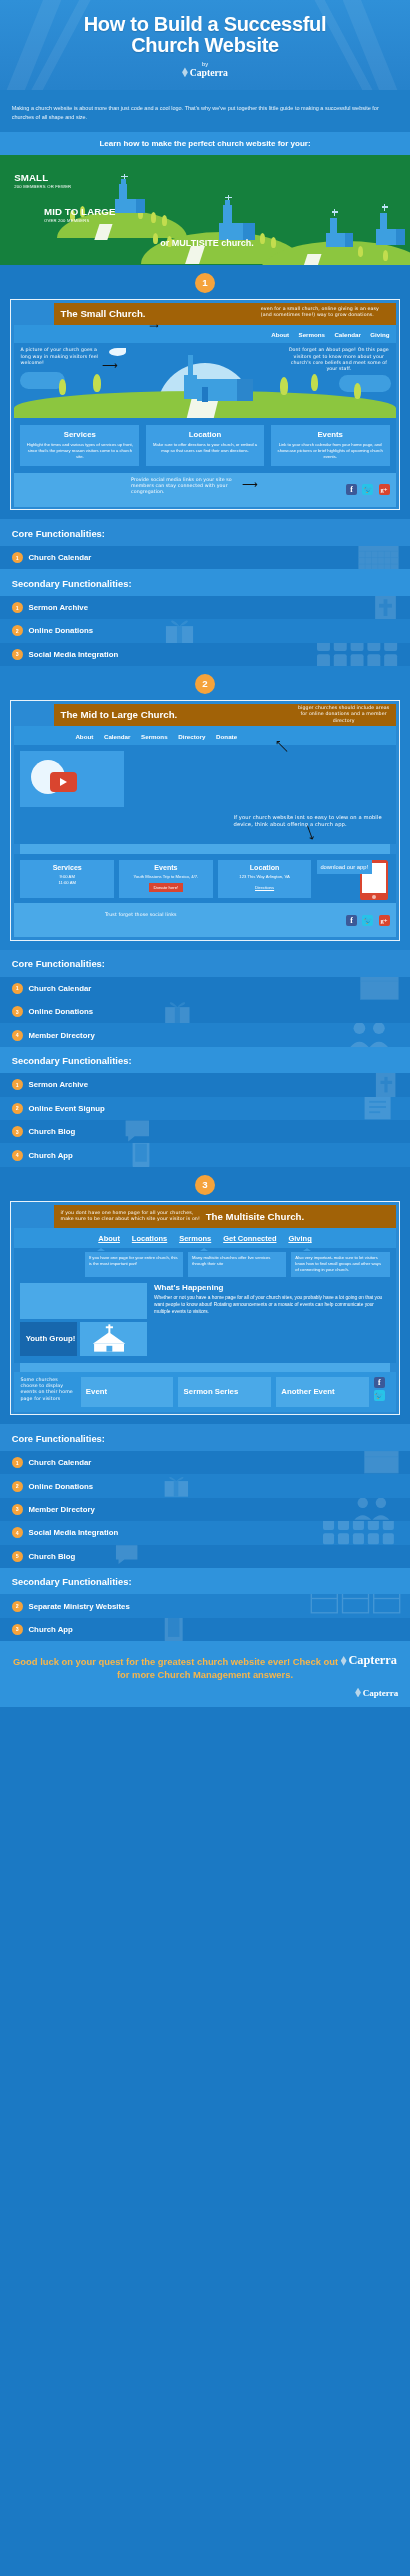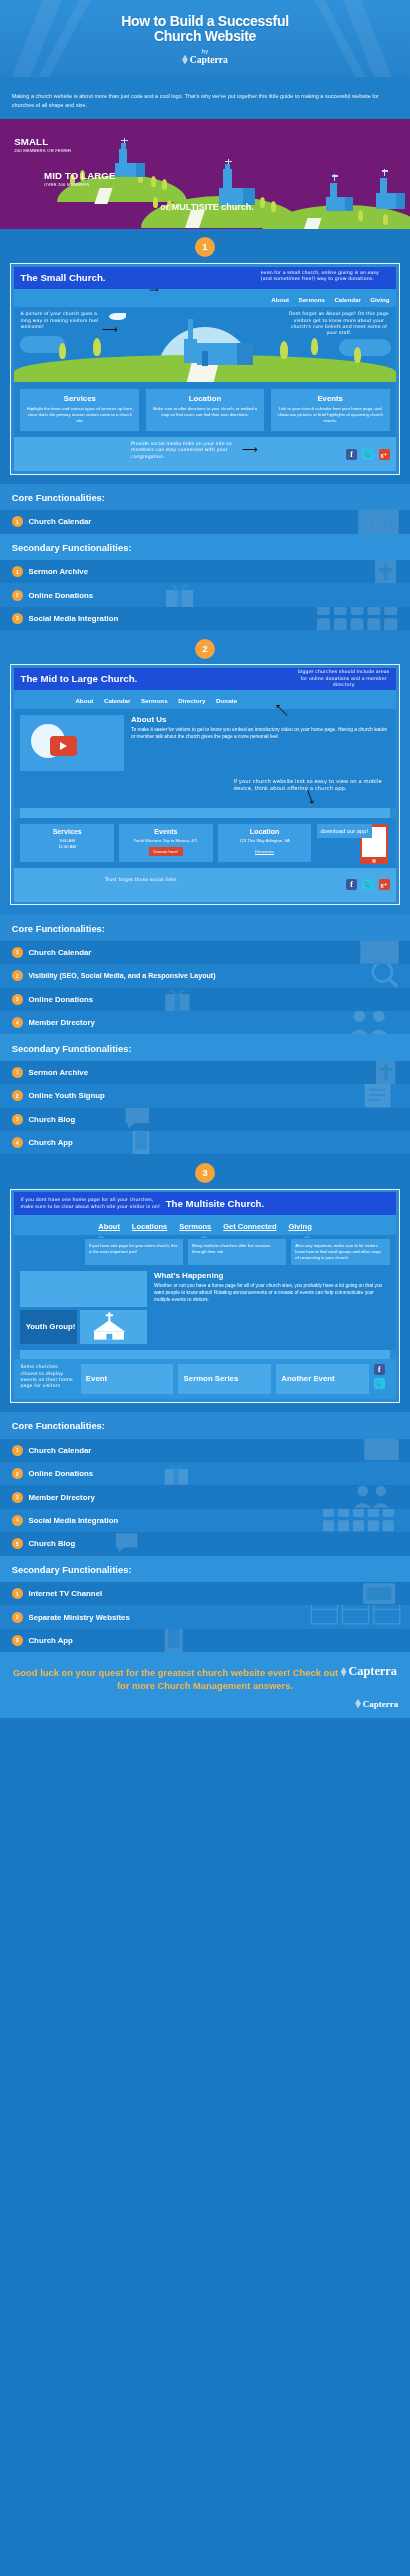--- a/index.html
+++ b/index.html
@@ -19,40 +19,40 @@
     text-align: center;
     position: relative;
     overflow: hidden;
   }
   .hero .ray { position: absolute; background: rgba(255,255,255,0.07); }
   .hero .r1 { width: 17px; height: 195px; left: 19.5px; top: -39px; transform: rotate(22deg); }
   .hero .r2 { width: 10.4px; height: 195px; left: 52px; top: -45px; transform: rotate(28deg); }
   .hero .r3 { width: 17px; height: 195px; right: 26px; top: -39px; transform: rotate(-22deg); }
   .hero .r4 { width: 9px; height: 195px; right: 58px; top: -45px; transform: rotate(-28deg); }
   .hero h1 {
-    font-size: 14px; line-height: 1.05; font-weight: 700;
+    font-size: 20px; line-height: 1.05; font-weight: 700;
     letter-spacing: -0.3px; position: relative; z-index: 2;
     text-shadow: 0 0.6px 1.3px rgba(0,0,0,.15);
   }
   .hero .by { font-size: 5.8px; margin-top: 4.5px; position: relative; z-index: 2; }
   .brand { display: inline-flex; align-items: center; gap: 1.9px; font-size: 9.7px;
            font-family: "Liberation Serif", serif; font-weight: 700; }
   .brand .dia { width: 5.8px; height: 9.7px; background: #b9d6ea;
     clip-path: polygon(50% 0, 100% 50%, 50% 100%, 0 50%); display: inline-block; }
 
   
   .intro { background: #1f7fc8; padding: 10.4px 11.7px 9px; }
   .intro .lead { color: #f7b64b; font-size: 9.7px; font-weight: 700; line-height: 1.18; }
   .intro p { font-size: 5.5px; line-height: 1.65; margin-top: 4.5px; color: #eaf4fc; }
 
   
   .learn { background: #2f93dc; text-align: center; padding: 7.1px 6.5px; font-size: 8px; font-weight: 700; }
 
   
-  .scene { position: relative; background: #701a75; height: 110px; overflow: hidden; }
+  .scene { position: relative; background: #15803d; height: 110px; overflow: hidden; }
   .scene .lbl { position: absolute; z-index: 5; }
   .scene .lbl .big { font-size: 9.7px; font-weight: 700; letter-spacing: 0.1px; line-height: 1; }
   .scene .lbl .sm { font-size: 4.2px; line-height: 1.25; margin-top: 1.3px; letter-spacing: 0.2px; }
   .lbl-small { left: 14.3px; top: 18px; }
   .lbl-mid   { left: 44px; top: 52px; }
   .lbl-multi { left: 4px; right: 0; top: 83px; text-align: center; font-size: 9px; font-weight: 700; }
 
   .hill { position: absolute; background: #8cc63f; border-radius: 50% 50% 0 0 / 100% 100% 0 0; }
   .hill.h1 { width: 130px; height: 27px; left: 57px; top: 56px; }
   .hill.h2 { width: 162px; height: 32px; left: 141px; top: 77px; }
@@ -74,21 +74,21 @@
   .numbadge {
     display: inline-block; width: 20px; height: 20px; line-height: 20px;
     border-radius: 50%; background: #f5a game; }
   .numbadge { background: #f5a33c; color: #fff; font-size: 9.7px; font-weight: 700; }
 
   
   .cardzone { background: #1b79c4; padding: 0 10.4px 9px; }
   .mock {
     border: 1.3px solid #e8f3fb; background: #2a8ad4; padding: 2.6px;
   }
-  .mock-bar { background: #1d4ed8; padding: 5.2px 6.5px; position: relative; min-height: 22px; }
+  .mock-bar { background: #a16207; padding: 5.2px 6.5px; position: relative; min-height: 22px; margin-left: 40px; }
   .mock-bar h3 { font-size: 9.7px; font-weight: 700; }
   .mock-nav { background: #2f95dd; padding: 3.9px 6.5px; text-align: right; }
   .mock-nav span { font-size: 6.2px; font-weight: 700; margin-left: 6.5px; }
   .mock-nav.center { text-align: center; }
   .mock-nav.center span { margin: 0 3.9px; }
 
   .hand { font-family: "DejaVu Sans", sans-serif; font-size: 4.7px; line-height: 1.35;
           color: #ffffff; letter-spacing: 0.1px; }
   .hand.big { font-size: 5.2px; }
   .arrow { position: absolute; font-size: 11px; color: #111; line-height: 1; }
@@ -216,20 +216,21 @@
     <div class="brand">
       <span class="dia"></span>
       <span>Capterra</span>
     </div>
   </div>
 
   <div class="intro">
     <p>Making a church website is about more than just code and a cool logo. That's why we've put together this little guide to making a successful website for churches of all shape and size.</p>
   </div>
 
+  <div class="learn">Learn how to make the perfect church website for your:</div>
 
   <div class="scene">
     <div class="hill h1"></div>
     <div class="hill h2"></div>
     <div class="hill h3"></div>
 
     <div class="road" style="left:97px;top:69px;width:13px;height:15.6px;transform:skewX(-18deg);"></div>
     <div class="road" style="left:188px;top:91px;width:14.3px;height:18px;transform:skewX(-18deg);"></div>
     <div class="road" style="left:305px;top:99px;width:14.3px;height:15.6px;transform:skewX(-18deg);"></div>
 
@@ -443,24 +444,20 @@
         <span>Directory</span>
         <span>Donate</span>
       </div>
 
       <div class="about-row" style="position:relative;">
         <span class="arrow" style="left:260px;top:-3.9px;transform:rotate(-135deg);">⟶</span>
         <div class="video">
           <div class="circ"></div>
           <div class="play"></div>
         </div>
-        <div class="about-txt">
-          <h4>About Us</h4>
-          <p>To make it easier for visitors to get to know you embed an introductory video on your home page. Having a church leader or member talk about the church gives the page a more personal feel.</p>
-        </div>
       </div>
 
       <div style="background:#2182cd;position:relative;height:30px;">
         <div class="hand big" style="position:absolute;right:6.5px;top:0;width:156px;">If your church website isnt so easy to view on a mobile device, think about offering a church app.</div>
         <span class="arrow" style="right:78px;top:13px;transform:rotate(70deg);">⟶</span>
       </div>
 
       <div style="background:#4aa9e8;height:10.4px;margin:0 6.5px;"></div>
 
       <div class="midtiles">
@@ -500,30 +497,20 @@
 
   <div class="sect-head core">Core Functionalities:</div>
   <div class="flist">
     <div class="frow a">
       <span class="fnum">1</span>
       <span class="flabel">Church Calendar</span>
       <span class="ghost">
         <svg width="42" height="30" viewBox="0 0 64 46">
             <rect x="2" y="4" width="58" height="38" fill="#bfe0f5" stroke="#8fc4e8"></rect>
             <line x1="2" y1="14" x2="60" y2="14" stroke="#8fc4e8"></line>
-          </svg>
-      </span>
-    </div>
-    <div class="frow b">
-      <span class="fnum">2</span>
-      <span class="flabel" style="font-size:7.1px;">Visibility (SEO, Social Media, and a Responsive Layout)</span>
-      <span class="ghost">
-        <svg width="32" height="30" viewBox="0 0 50 46">
-            <circle cx="21" cy="18" r="15" fill="none" stroke="#bfe0f5" stroke-width="4"></circle>
-            <line x1="32" y1="29" x2="44" y2="41" stroke="#bfe0f5" stroke-width="5"></line>
           </svg>
       </span>
     </div>
     <div class="frow a">
       <span class="fnum">3</span>
       <span class="flabel">Online Donations</span>
       <span class="ghost" style="right:auto;left:162px;">
         <svg width="32" height="28.6" viewBox="0 0 50 44">
             <rect x="5" y="16" width="38" height="26" fill="#bfe0f5"></rect>
             <rect x="20" y="16" width="8" height="26" fill="#6fb3e0"></rect>
@@ -555,21 +542,21 @@
       <span class="ghost">
         <svg width="28.6" height="30" viewBox="0 0 44 46">
             <rect x="6" y="3" width="30" height="40" fill="#bfe0f5"></rect>
             <rect x="19" y="12" width="5" height="24" fill="#6fb3e0"></rect>
             <rect x="13" y="18" width="18" height="5" fill="#6fb3e0"></rect>
           </svg>
       </span>
     </div>
     <div class="frow b">
       <span class="fnum">2</span>
-      <span class="flabel">Online Youth Signup</span>
+      <span class="flabel">Online Event Signup</span>
       <span class="ghost">
         <svg width="39" height="28.6" viewBox="0 0 60 44">
             <rect x="4" y="3" width="40" height="38" fill="#bfe0f5"></rect>
             <g stroke="#6fb3e0" stroke-width="3">
               <line x1="11" y1="14" x2="37" y2="14"></line>
               <line x1="11" y1="22" x2="37" y2="22"></line>
               <line x1="11" y1="30" x2="28" y2="30"></line>
             </g>
           </svg>
       </span>
@@ -732,30 +719,20 @@
       <span class="ghost" style="right:auto;left:114px;">
         <svg width="26" height="23.4" viewBox="0 0 40 36">
             <path d="M3 3 h33 v22 h-20 l-9 7 v-7 h-4z" fill="#bfe0f5"></path>
           </svg>
       </span>
     </div>
   </div>
 
   <div class="sect-head sec">Secondary Functionalities:</div>
   <div class="flist">
-    <div class="frow a">
-      <span class="fnum">1</span>
-      <span class="flabel">Internet TV Channel</span>
-      <span class="ghost">
-        <svg width="40" height="27" viewBox="0 0 62 42">
-            <rect x="3" y="6" width="50" height="32" rx="3" fill="#bfe0f5"></rect>
-            <rect x="9" y="12" width="38" height="20" fill="#6fb3e0"></rect>
-          </svg>
-      </span>
-    </div>
     <div class="frow b">
       <span class="fnum">2</span>
       <span class="flabel">Separate Ministry Websites</span>
       <span class="ghost">
         <svg width="91" height="26" viewBox="0 0 140 40">
             <g fill="none" stroke="#bfe0f5" stroke-width="2">
               <rect x="2" y="2" width="40" height="30"></rect>
               <line x1="2" y1="10" x2="42" y2="10"></line>
               <rect x="50" y="2" width="40" height="30"></rect>
               <line x1="50" y1="10" x2="90" y2="10"></line>

